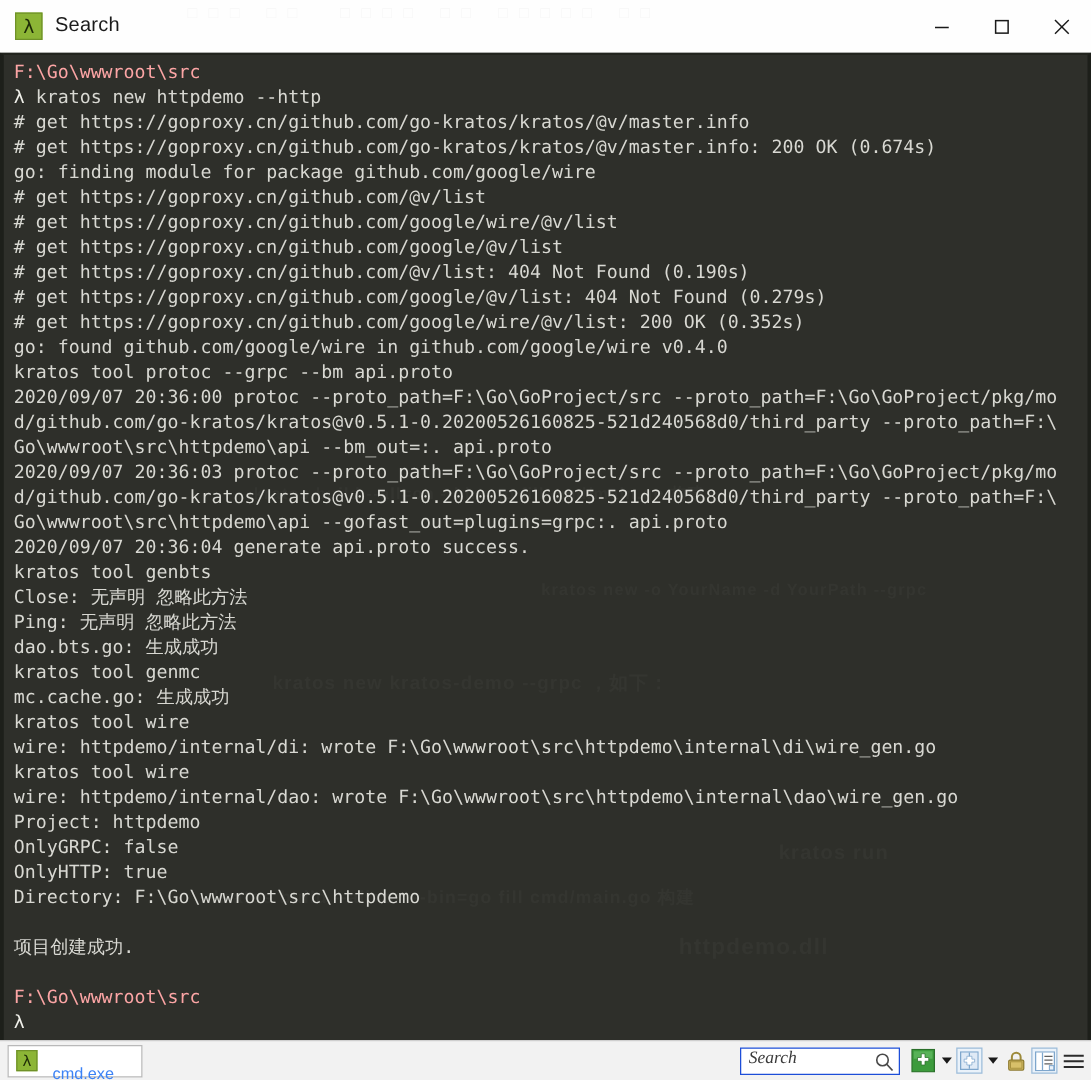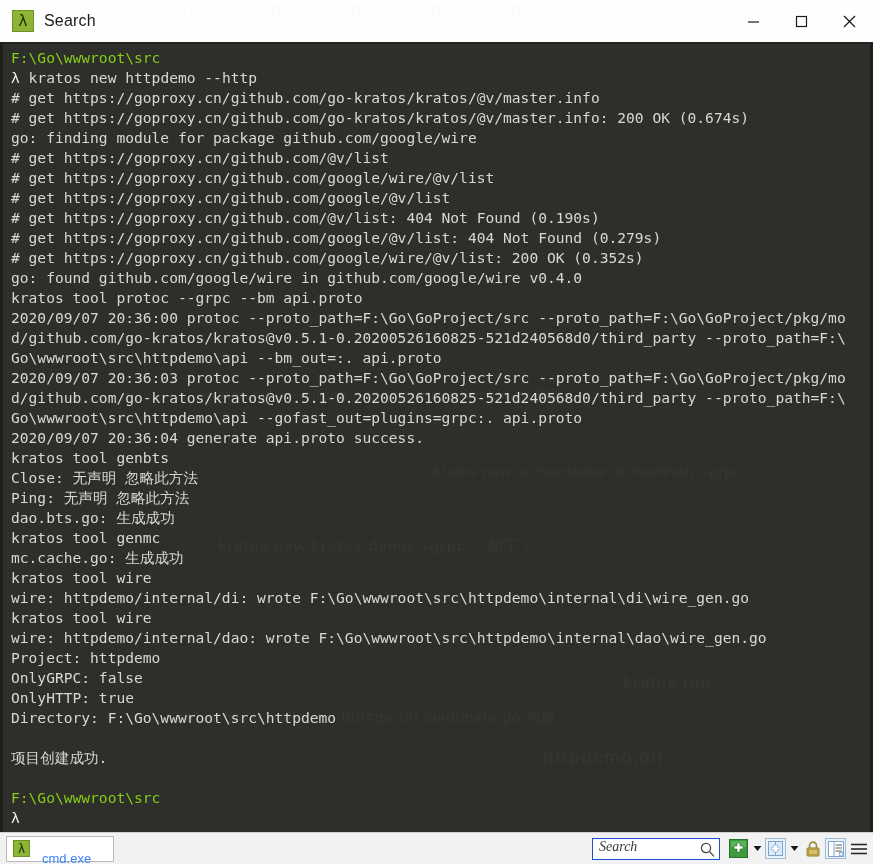--- a/index.html
+++ b/index.html
@@ -104,21 +104,21 @@
     position: relative;
     padding: 4px 0 0 8px;
     font-family: "DejaVu Sans Mono", monospace;
     font-size: 14.6px;
     line-height: 20px;
     color: #d8d8d2;
     white-space: pre;
     z-index: 2;
   }
   .term .ln { display: block; height: 20px; }
-  .term .path { color: #84cc16; }
+  .term .path { color: #fca5a5; }
   .term .lam { color: #f0f0ea; }
   .term .blank { display: block; height: 20px; }
 
   
   .cursor {
     display: inline-block;
     width: 8px; height: 15px;
     background: transparent;
     vertical-align: -2px;
   }

